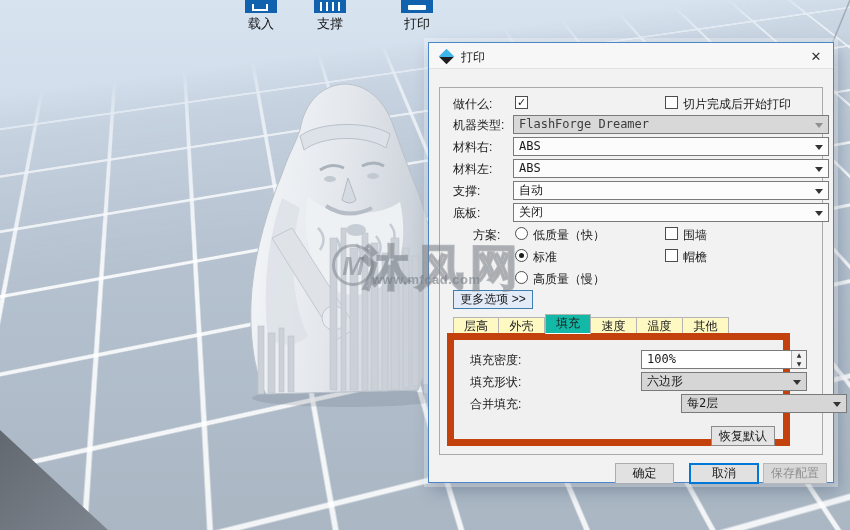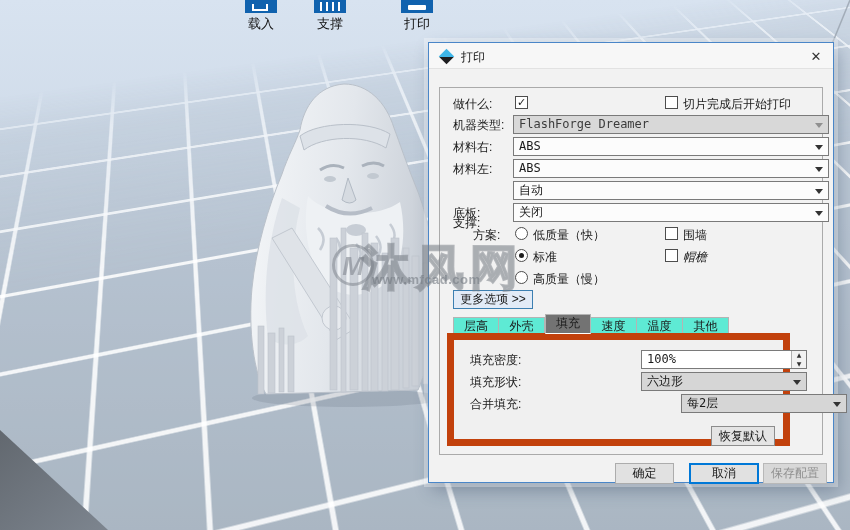--- a/index.html
+++ b/index.html
@@ -70,24 +70,24 @@
          font-size:11px; font-weight:bold; line-height:11px; text-align:center; color:#1d1d1d; }
   .rad { position:absolute; width:13px; height:13px; background:#fff; border:1px solid #4d4d4d; border-radius:50%; }
   .rad.sel::after { content:""; position:absolute; left:3px; top:3px; width:5px; height:5px;
                     border-radius:50%; background:#1d1d1d; }
   .opt-lbl { position:absolute; height:16px; }
 
   .more-btn { position:absolute; left:24px; top:247px; width:80px; height:19px; background:#e2ebf7;
               border:1px solid #3c7fb1; text-align:center; line-height:17px; font-size:12px; }
 
   .tabs { position:absolute; left:24px; top:271px; height:20px; display:flex; align-items:flex-end; }
-  .tab { width:46px; height:17px; background:#5eead4; border:1px solid #b4b4b4; border-left:none;
+  .tab { width:46px; height:17px; background:#fef9c3; border:1px solid #b4b4b4; border-left:none;
          text-align:center; line-height:16px; font-size:12px; }
   .tab:first-child { border-left:1px solid #b4b4b4; }
-  .tab.active { height:20px; background:#737373; border-left:1px solid #b4b4b4; border-bottom:1px solid #fff;
+  .tab.active { height:20px; background:#14b8a6; border-left:1px solid #b4b4b4; border-bottom:1px solid #fff;
                 position:relative; z-index:3; }
   .panel { position:absolute; left:18px; top:290px; width:343px; height:113px;
            border:7px solid #c2410c; background:#f0f0f0; z-index:2; }
   .p-lbl { position:absolute; left:16px; height:16px; }
   .p-ctl { position:absolute; left:187px; width:166px; height:19px; border:1px solid #7a7a7a;
            line-height:17px; padding-left:5px;
            font-family:"DejaVu Sans Mono","Liberation Mono",monospace; font-size:12px; }
   .p-ctl.spin { background:#fff; }
   .p-ctl.sel { background:#d6d6d6; }
   .spin-btns { position:absolute; right:0; top:0; width:15px; height:17px; border-left:1px solid #b0b0b0;
@@ -208,38 +208,38 @@
       <span>FlashForge Dreamer</span><span class="arrow"></span>
     </div>
     <div class="lbl" style="top:96px;">材料右:</div>
     <div class="combo" style="top:94px;">
       <span>ABS</span><span class="arrow"></span>
     </div>
     <div class="lbl" style="top:118px;">材料左:</div>
     <div class="combo" style="top:116px;">
       <span>ABS</span><span class="arrow"></span>
     </div>
-    <div class="lbl" style="top:140px;margin-top:32px;">支撑:</div>
+    <div class="lbl" style="top:140px;">支撑:</div>
     <div class="combo" style="top:138px;">
       <span>自动</span><span class="arrow"></span>
     </div>
     <div class="lbl" style="top:162px;">底板:</div>
     <div class="combo" style="top:160px;">
       <span>关闭</span><span class="arrow"></span>
     </div>
 
     <div class="lbl" style="top:184px;margin-left:20px;">方案:</div>
     <div class="rad" style="left:86px; top:184px;"></div>
     <div class="opt-lbl" style="left:104px; top:184px;">低质量（快）</div>
     <div class="chk" style="left:236px; top:184px;"></div>
     <div class="opt-lbl" style="left:254px; top:184px;">围墙</div>
     <div class="rad sel" style="left:86px; top:206px;"></div>
     <div class="opt-lbl" style="left:104px; top:206px;">标准</div>
     <div class="chk" style="left:236px; top:206px;"></div>
-    <div class="opt-lbl" style="left:254px; top:206px;font-style:italic;">帽檐</div>
+    <div class="opt-lbl" style="left:254px; top:206px;">帽檐</div>
     <div class="rad" style="left:86px; top:228px;"></div>
     <div class="opt-lbl" style="left:104px; top:228px;">高质量（慢）</div>
 
     <div class="more-btn">更多选项 &gt;&gt;</div>
 
     <div class="tabs">
       <div class="tab">层高</div>
       <div class="tab">外壳</div>
       <div class="tab active">填充</div>
       <div class="tab">速度</div>

